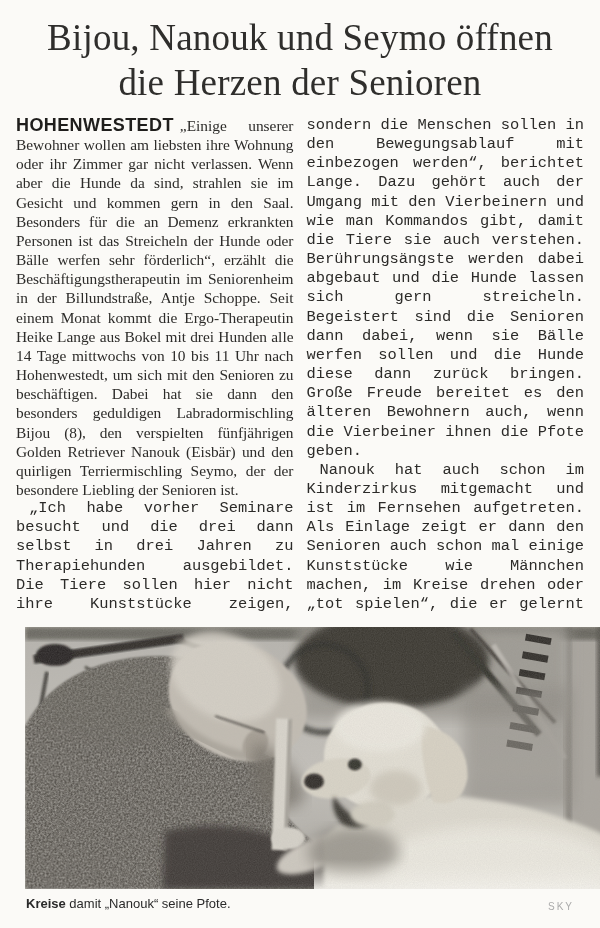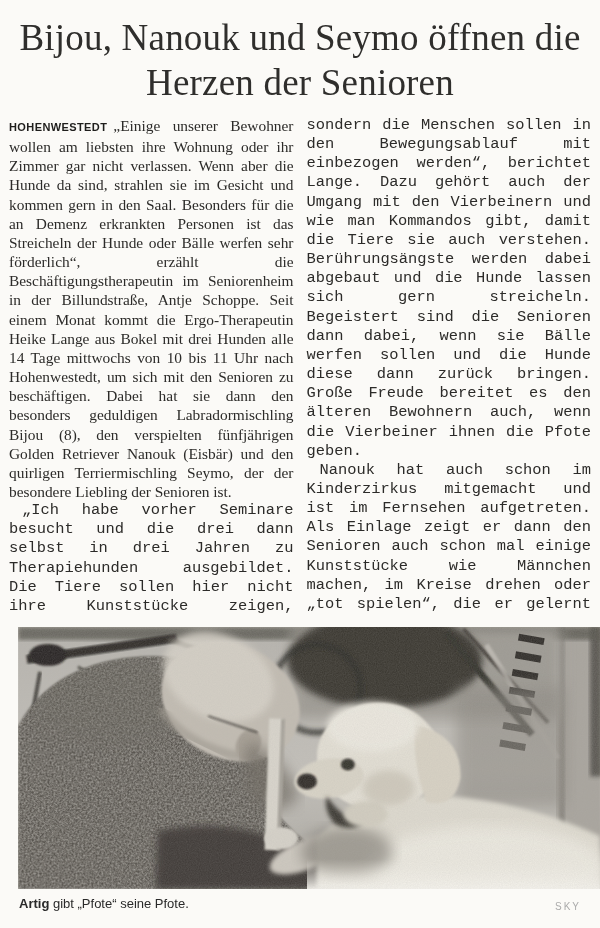--- a/index.html
+++ b/index.html
@@ -6,21 +6,21 @@
   html,body { background:#e9e8e4; }
   .page {
     position:relative;
     width:600px; height:928px;
     margin:0 auto;
     background:#fbfaf7;
     color:#2e2d2b;
     overflow:hidden;
     font-family:"Liberation Serif", serif;
   }
-  .inner { padding:0 9px; }
+  .inner { padding:0 16px; }
   h1.headline {
     font-family:"Liberation Serif", serif;
     font-weight:500;
     font-size:37px;
     line-height:45px;
     text-align:center;
     color:#2f2e2c;
     margin:15px 6px 11px 6px;
     letter-spacing:0.2px;
   }
@@ -34,21 +34,21 @@
     line-height:19.15px;
     color:#2c2b29;
     hyphens:auto;
     -webkit-hyphens:auto;
   }
   .article p { margin:0; }
   .article p.indent { text-indent:13px;font-family:Liberation Mono, monospace; }
   .dateline {
     font-family:"Liberation Sans", sans-serif;
     font-weight:bold;
-    font-size:11px;
+    font-size:18px;
     letter-spacing:0.4px;
     color:#1f1e1c;
     margin-right:6px;
   }
   .byline {
     float:right;
     font-style:italic;
     margin-left:14px;
   }
   figure.photo-figure { margin:10px 9px 0 9px; }
@@ -206,18 +206,18 @@
             </g>
             <rect x="290" y="233" width="294" height="30" fill="url(#fadeWhite)"></rect>
           </g>
 
           <rect x="0" y="0" width="584" height="263" filter="url(#grain)" opacity="0.26"></rect>
         </g>
       </svg>
 
       <figcaption class="caption">
         <span class="credit">SKY</span>
-        <strong class="cap-lead">Artig</strong><span> gibt „Pfote“ seine Pfote.</span>
+        <strong class="cap-lead">Kreise</strong><span> damit „Nanouk“ seine Pfote.</span>
       </figcaption>
     </figure>
 
   </div>
 </div>
 
 </body></html>

